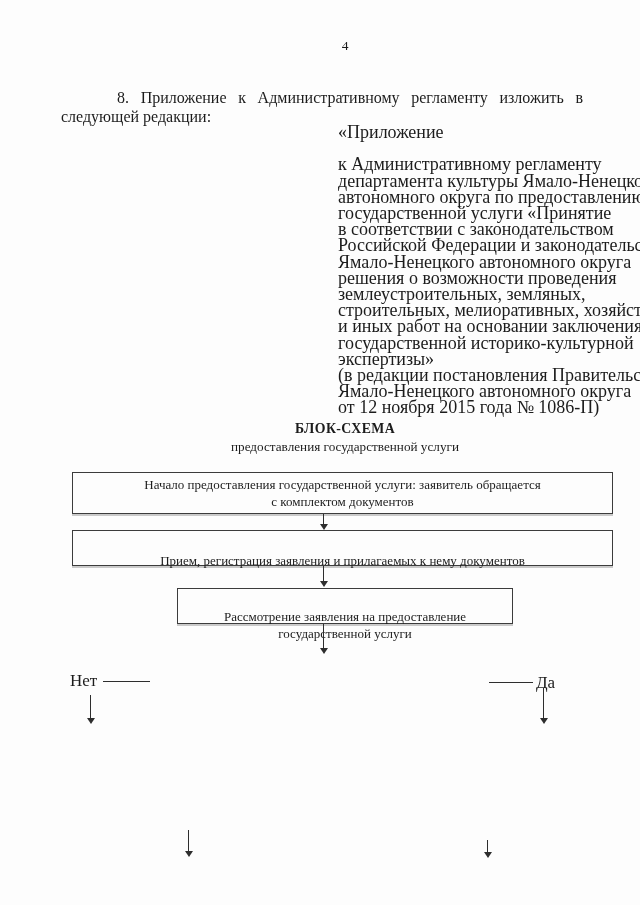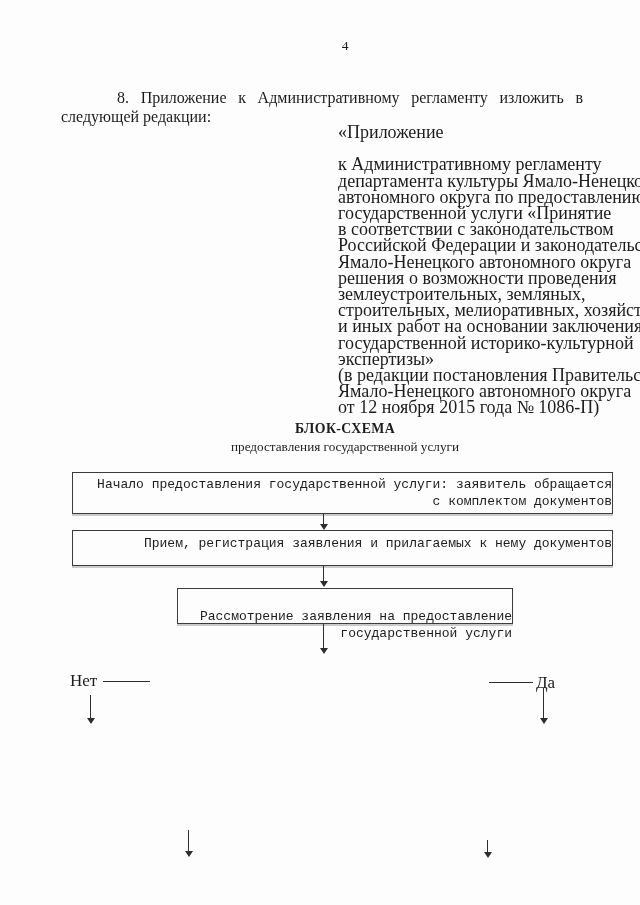--- a/index.html
+++ b/index.html
@@ -49,29 +49,28 @@
     top: 439px; left: 75px; width: 540px;
     text-align: center;
     font-size: 13.2px;
   }
 
   .fbox {
     position: absolute;
     border: 1px solid #3c3c3c;
     background: #fdfdfd;
     box-sizing: border-box;
-    text-align: right;
+    text-align: center;
     font-size: 13px;
     line-height: 16.5px;
     white-space: pre-line;
     box-shadow: 0 2px 0 rgba(140,140,140,0.45);
-    font-family: Liberation Mono, monospace;
   }
   .box-start       { left: 72px;  top: 472px; width: 541px; height: 42px;  padding-top: 4px; }
-  .box-reception   { left: 72px;  top: 530px; width: 541px; height: 36px;  padding-top: 5px; }
+  .box-reception   { left: 72px;  top: 530px; width: 541px; height: 36px;  padding-top: 22px; }
   .box-review      { left: 177px; top: 588px; width: 336px; height: 36px;  padding-top: 20px; }
   .box-grounds     { left: 150px; top: 655px; width: 339px; height: 47px;  padding-top: 3px; }
   .box-refusal     { left: 70px;  top: 727px; width: 253px; height: 103px; padding-top: 5px; }
   .box-publication { left: 352px; top: 725px; width: 258px; height: 115px; padding-top: 4px; }
 
   .arrow-v {
     position: absolute;
     width: 0;
     border-left: 1.5px solid #2e2e2e;
   }

